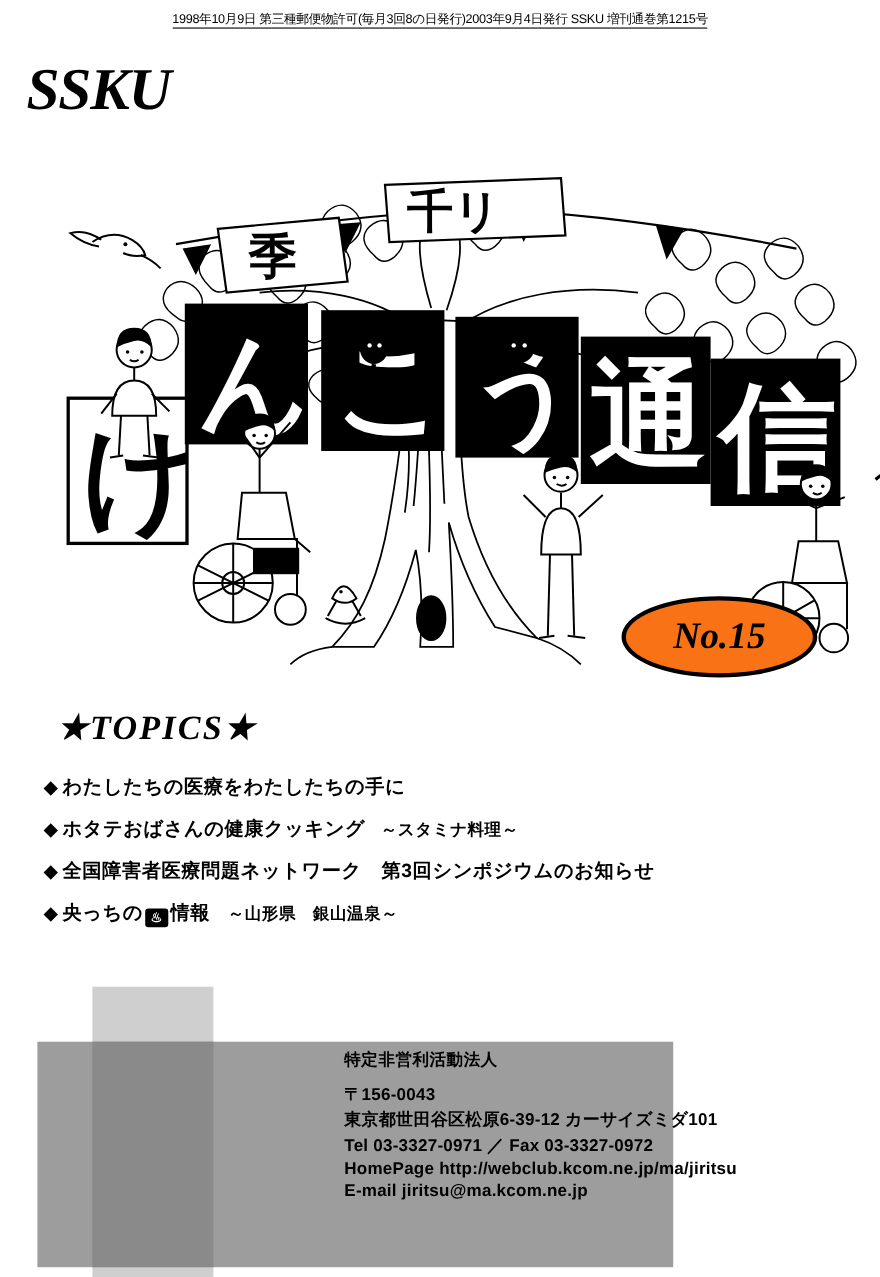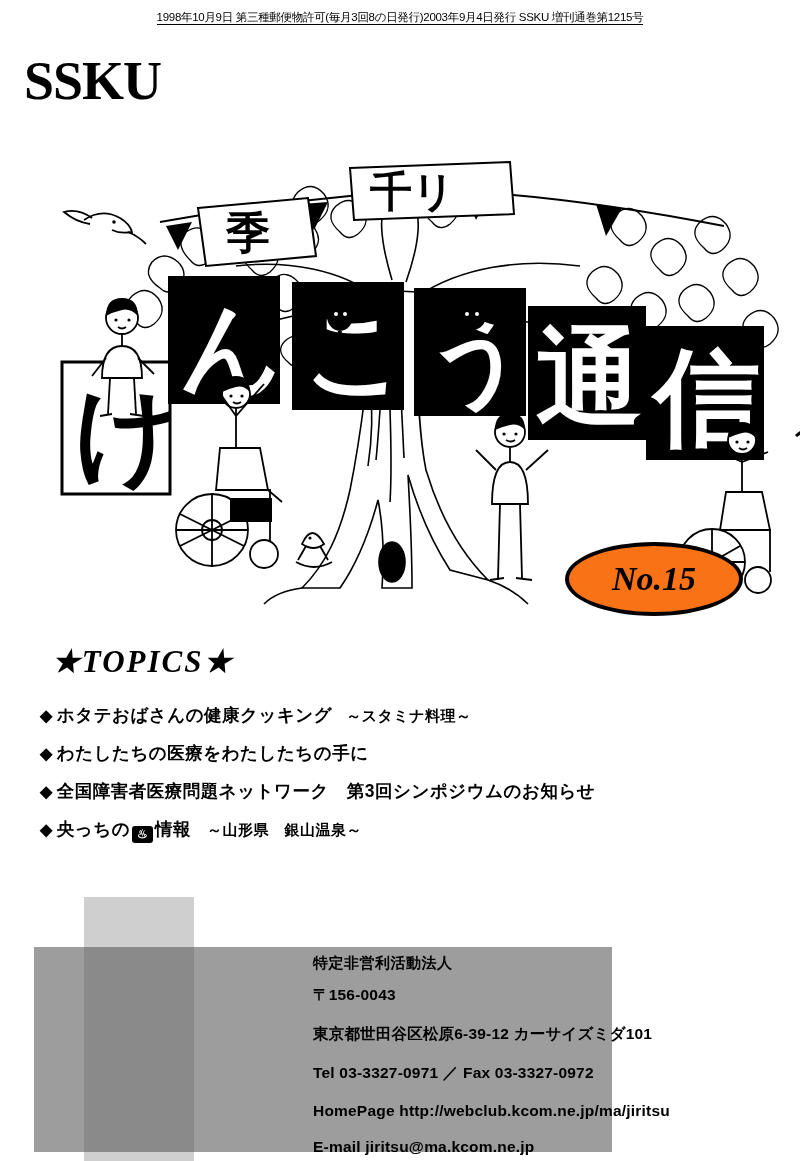--- a/index.html
+++ b/index.html
@@ -31,20 +31,21 @@
     border-bottom: 1px solid #000;
     padding-bottom: 1px;
   }
 
   
   .ssku-logo {
     position: absolute;
     top: 50px;
     left: 24px;
     font-family: "Liberation Serif", serif;
+    font-style: italic;
     font-weight: bold;
     font-size: 54px;
     letter-spacing: -1px;
   }
 
   
   .art {
     position: absolute;
     top: 110px;
     left: 0;
@@ -170,21 +171,21 @@
   .addr .org-name {
     font-size: 28px;
     font-weight: bold;
     letter-spacing: 1px;
     margin-top: 6px;
   }
   .addr .line {
     font-size: 15.5px;
     font-weight: bold;
     letter-spacing: 0.2px;
-    margin-top: 18px;
+    margin-top: 2px;
     white-space: nowrap;
   }
   .addr .postal { margin-top: 12px; }
   .addr .web { }
 </style>
 </head>
 <body>
 
 <div class="legal-line">
   <span>1998年10月9日 第三種郵便物許可(毎月3回8の日発行)2003年9月4日発行 SSKU 増刊通巻第1215号</span>
@@ -403,24 +404,24 @@
 </div>
 
 <div class="issue-badge">
   <span class="txt">No.15</span>
 </div>
 
 <div class="topics-heading">★TOPICS★</div>
 
 <div class="topics-list">
   <div class="topic-item">
-    <span class="diamond">◆</span><span>ホタテおばさんの健康クッキング</span><span class="sub" style="margin-left:14px;">～スタミナ料理～</span>
+    <span class="diamond">◆</span><span>わたしたちの医療をわたしたちの手に</span>
   </div>
   <div class="topic-item">
-    <span class="diamond">◆</span><span>わたしたちの医療をわたしたちの手に</span>
+    <span class="diamond">◆</span><span>ホタテおばさんの健康クッキング</span><span class="sub" style="margin-left:14px;">～スタミナ料理～</span>
   </div>
   <div class="topic-item">
     <span class="diamond">◆</span><span>全国障害者医療問題ネットワーク　第3回シンポジウムのお知らせ</span>
   </div>
   <div class="topic-item">
     <span class="diamond">◆</span><span>央っちの</span><span class="onsen">♨</span><span>情報</span><span class="sub" style="margin-left:16px;">～山形県　銀山温泉～</span>
   </div>
 </div>
 
 <div class="footer-zone">

